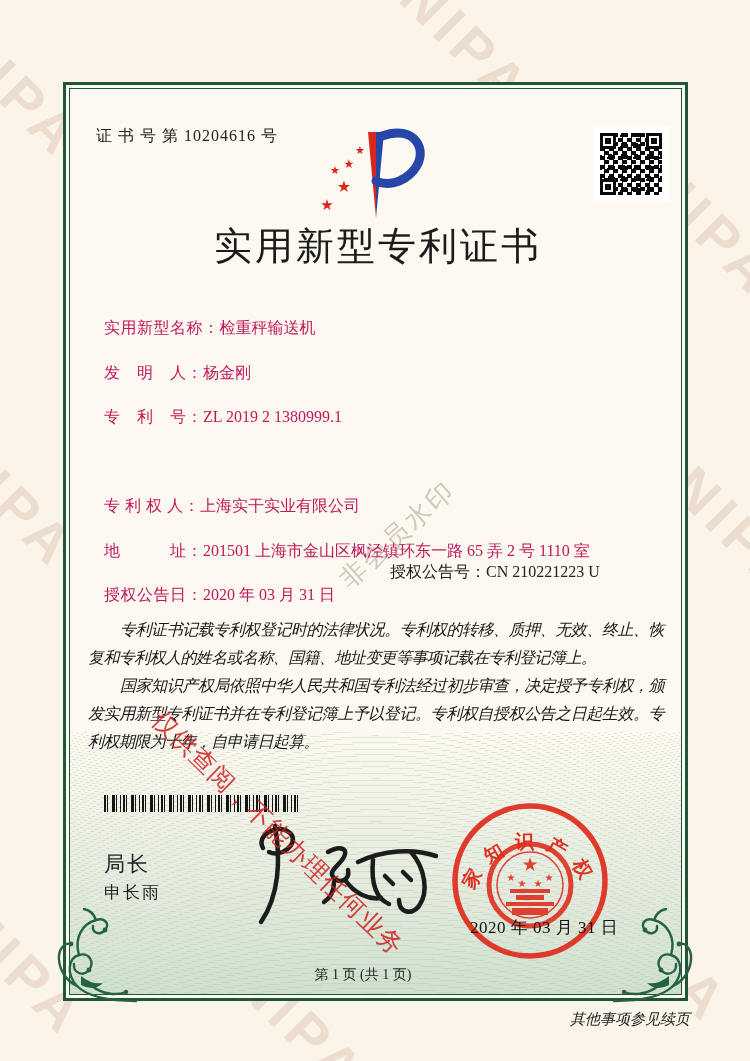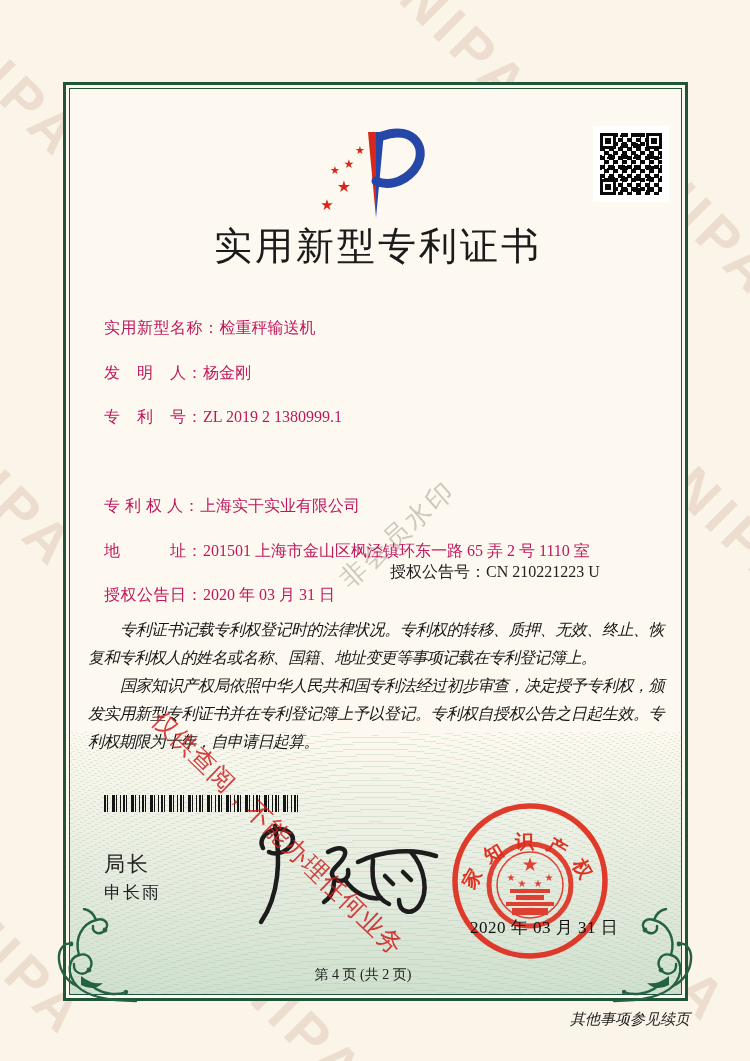--- a/index.html
+++ b/index.html
@@ -124,20 +124,21 @@
           <circle cx="43" cy="62" r="2.4"></circle>
         <circle cx="25" cy="36" r="2.4"></circle>
           <circle cx="80" cy="84" r="2.2"></circle>
         <path d="M35,68 q11,9 22,7 q-9,9 -22,2 z"></path>
       </g>
     </g>
   </svg>
 
   <div class="content">
 
+    <div class="cert-no">证 书 号 第 10204616 号</div>
 
     <svg class="logo" width="124" height="100" viewBox="0 0 124 100">
       <polygon points="52,8 60,8 60,94" fill="#d8281c"></polygon>
       <polygon points="60,8 68,8 60,94" fill="#2646a8"></polygon>
       <path d="M66,12 C98,0 114,26 98,46 C86,60 70,62 60,57" stroke="#2646a8" stroke-width="9" fill="none" stroke-linecap="round"></path>
       <g fill="#d8281c" font-family="'DejaVu Sans',sans-serif" text-anchor="middle">
         <text x="44" y="30" font-size="11">★</text>
         <text x="33" y="44" font-size="12">★</text>
         <text x="19" y="50" font-size="11">★</text>
         <text x="28" y="68" font-size="16">★</text>
@@ -222,21 +223,21 @@
           <text x="19" y="-4" font-size="10">★</text>
         </g>
         <rect x="-20" y="4" width="40" height="4"></rect>
         <rect x="-14" y="10" width="28" height="5"></rect>
         <rect x="-24" y="17" width="48" height="4"></rect>
         <rect x="-18" y="23" width="36" height="7"></rect>
       </g>
     </svg>
     <div class="seal-date">2020 年 03 月 31 日</div>
 
-    <div class="page-num">第 4 页 (共 2 页)</div>
+    <div class="page-num">第 1 页 (共 1 页)</div>
     <div class="cont-note">其他事项参见续页</div>
   </div>
 
   <span class="wm-member">非会员水印</span>
 
   <span class="wm-notice">仅供查阅，不能办理任何业务</span>
 
 </div>
 
 </body></html>

